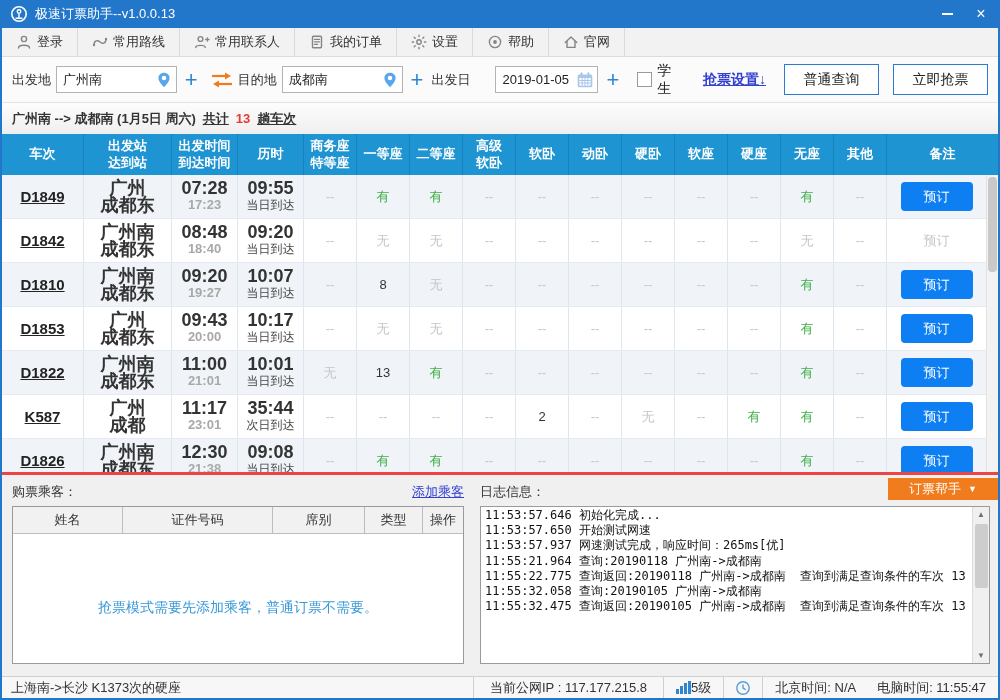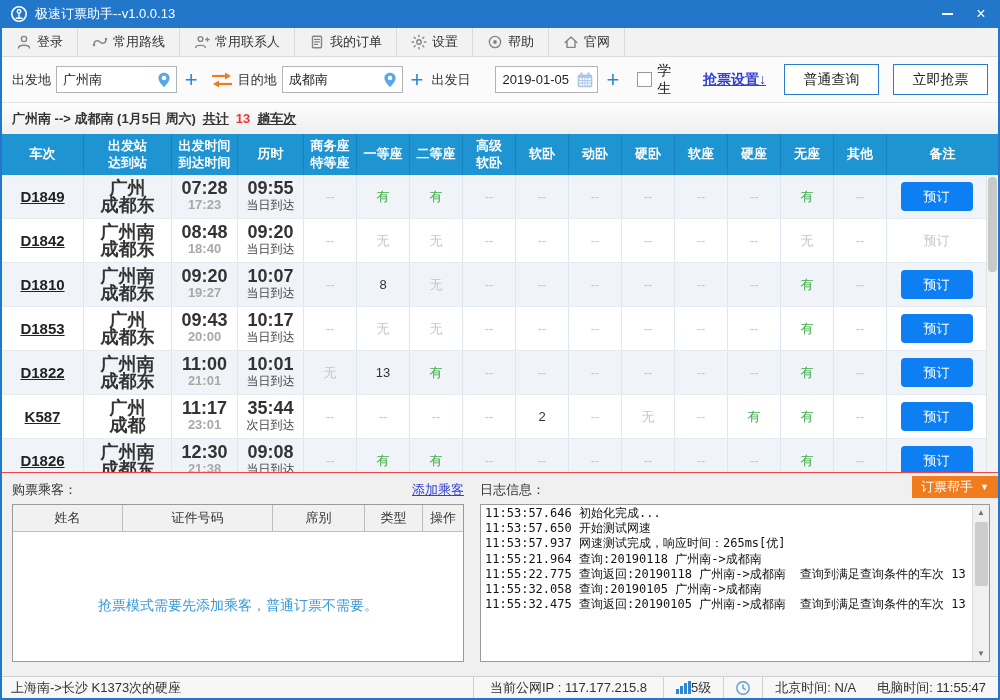--- a/index.html
+++ b/index.html
@@ -63,34 +63,34 @@
   .seat.ok { color:#3fae47; }
   .seat.dim { color:#c5c5c5; }
   .seat.num { color:#333; }
   .book { width:72px; height:29px; background:#0e7ff2; border:none; border-radius:4px; color:#fff; font-size:13px;
           font-family:"Liberation Sans","DejaVu Sans",sans-serif; }
   .book-dis { font-size:13px; color:#c6c6c6; }
   .tscroll { position:absolute; right:0; top:0; width:12px; height:297px; background:#f3f3f3; border-left:1px solid #e2e2e2; z-index:5; }
   .tthumb { position:absolute; top:2px; left:1px; width:9px; height:95px; background:#c9c9c9; border-radius:4px; }
 
   
-  .bottom { height:204px; background:#f0f0f0; display:flex; flex:0 0 auto; border-top:1px solid #ef4444; }
+  .bottom { height:204px; background:#f0f0f0; display:flex; flex:0 0 auto; border-top:3px solid #ef4444; }
   .pane { position:relative; padding:6px 8px 0 10px; }
   .pleft { width:488px; }
   .pright { flex:1; padding-left:8px; }
   .pane-top { height:22px; display:flex; align-items:center; justify-content:space-between; }
   .plabel { font-size:13px; color:#333; }
   .alink { font-size:13px; color:#3340d0; text-decoration:underline;margin-left:13px; }
   .pbox, .lbox { margin-top:3px; height:158px; background:#fff; border:1px solid #9a9a9a; position:relative; overflow:hidden; }
   .phead { display:flex; height:27px; background:#f1f1f1; border-bottom:1px solid #bdbdbd; }
   .pth { display:flex; align-items:center; justify-content:center; font-size:13px; color:#333; border-right:1px solid #bdbdbd; }
   .p0{width:110px}.p1{width:150px}.p2{width:92px}.p3{width:58px}.p4{flex:1; border-right:none;}
   .pmsg { position:absolute; top:92px; left:0; width:100%; text-align:center; color:#3a9ad9; font-size:14px; }
   .helper { position:absolute; right:0; top:3px; height:22px; background:#f07c1e; color:#fff; border:none; font-size:13px;
-            display:flex; align-items:center; gap:7px; padding:0 9px; font-family:"Liberation Sans","DejaVu Sans",sans-serif; }
+            display:flex; align-items:center; gap:7px; padding:0 21px; font-family:"Liberation Sans","DejaVu Sans",sans-serif; }
   .caret { font-size:9px; }
   .llines { padding:1px 4px; font-family:"DejaVu Sans Mono","Liberation Mono",monospace; font-size:12px; line-height:15.2px; color:#111; white-space:pre; }
   .lscroll { position:absolute; right:0; top:0; bottom:0; width:17px; background:#f0f0f0; border-left:1px solid #dcdcdc; display:flex; flex-direction:column; align-items:center; }
   .larrow { font-size:8px; color:#707070; height:15px; display:flex; align-items:center; }
   .larrow.bot { margin-top:auto; }
   .lthumb { width:13px; height:64px; background:#cdcdcd; margin-top:2px; border-radius:2px; }
 
   
   .statusbar { height:22px; background:#f7f7f7; border-top:1px solid #d0d0d0; display:flex; align-items:stretch; font-size:13px; color:#333; flex:0 0 auto; }
   .ss { display:flex; align-items:center; border-right:1px solid #d0d0d0; white-space:nowrap; }

